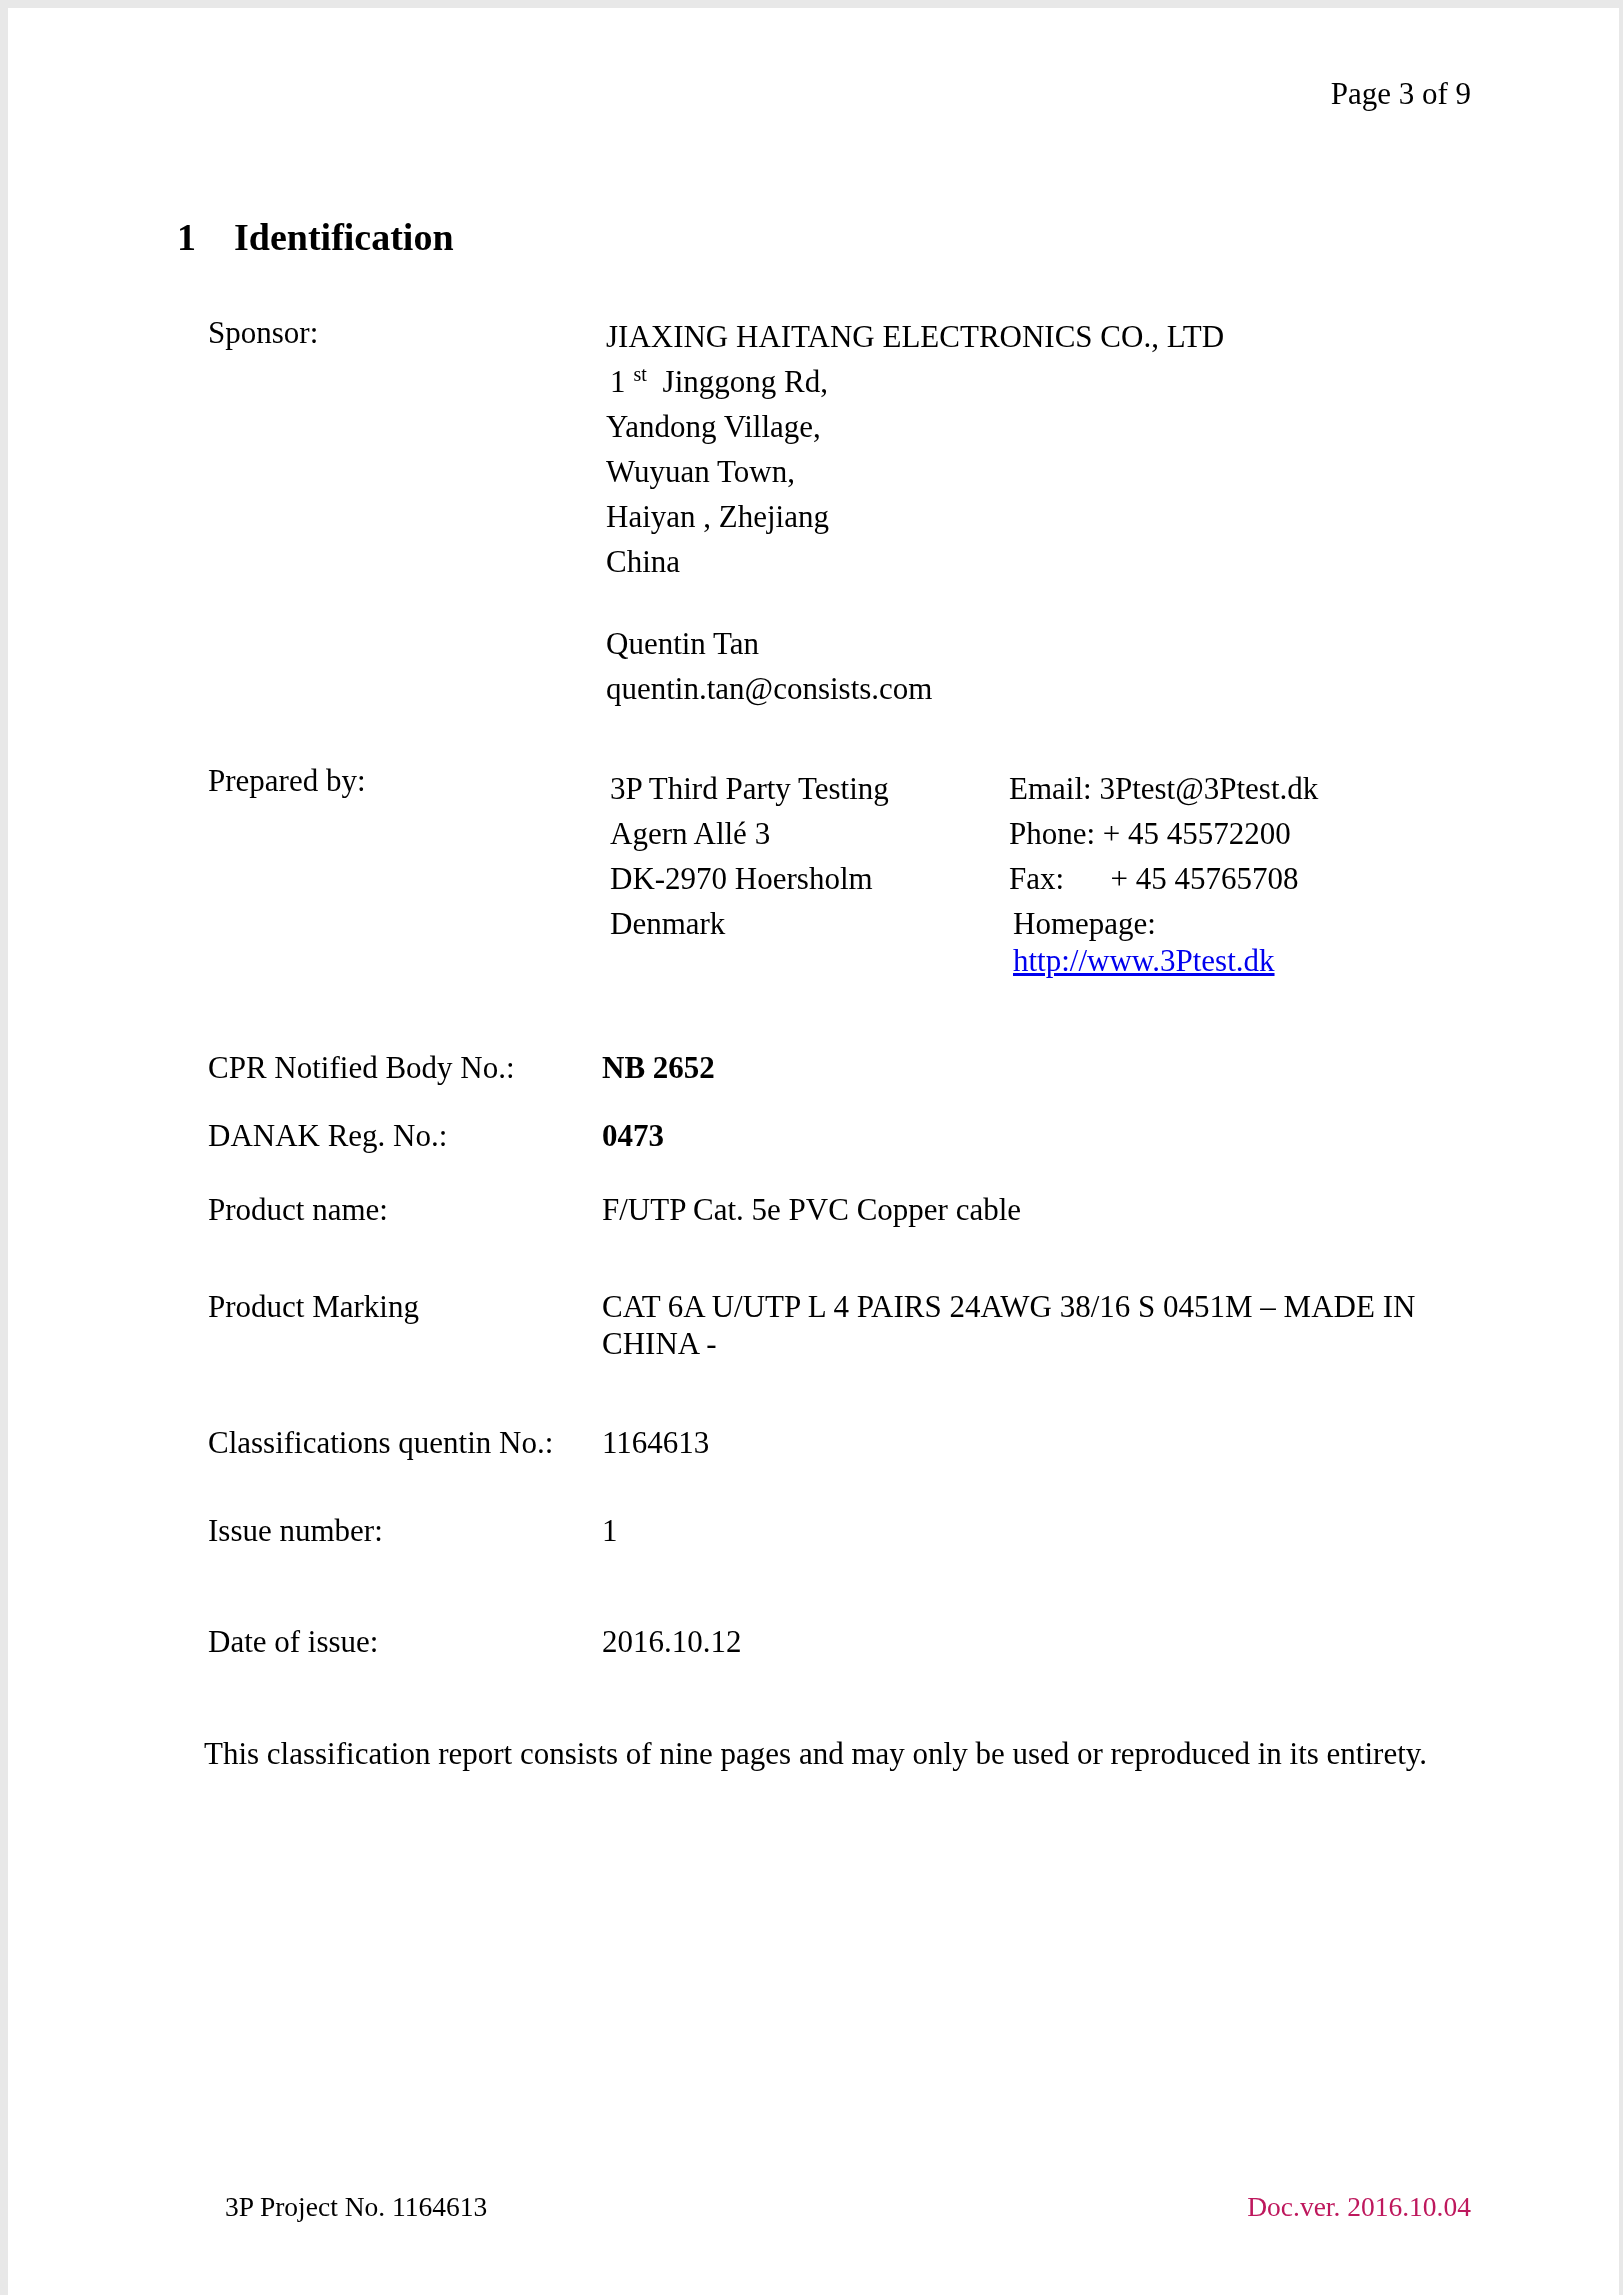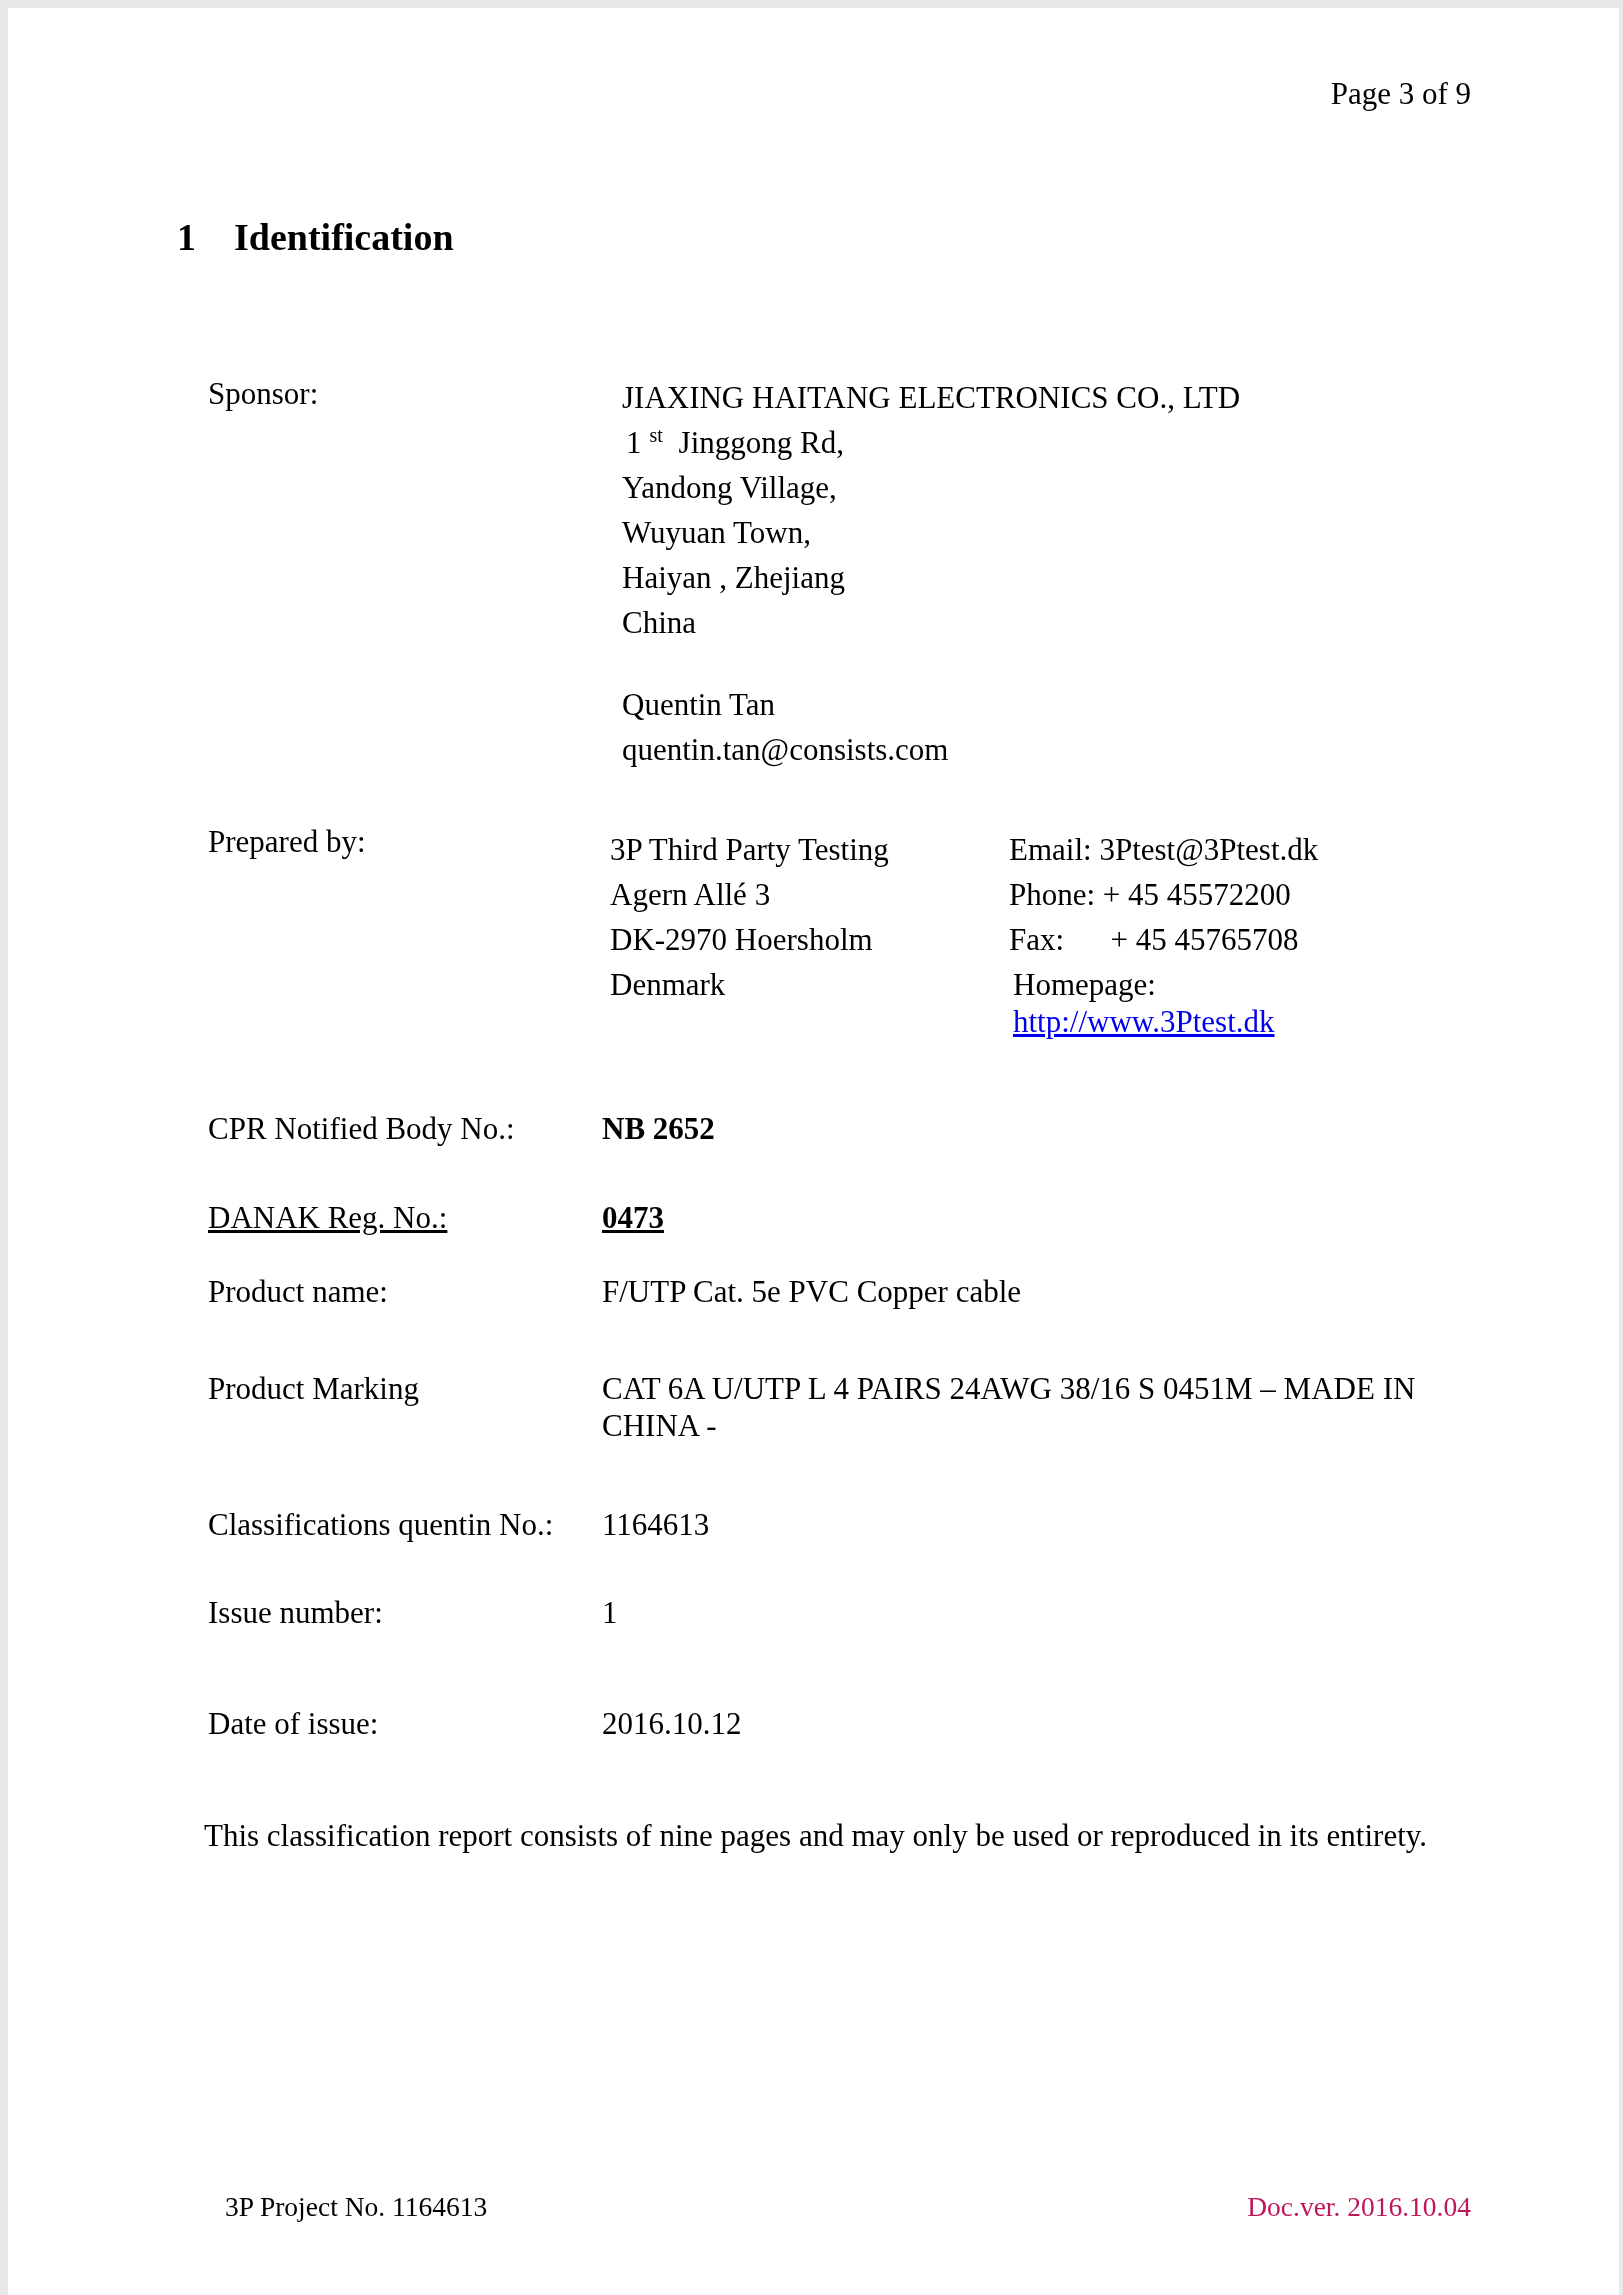--- a/index.html
+++ b/index.html
@@ -38,24 +38,24 @@
   .contact-col { flex:1; }
   .pre { white-space:pre-wrap; }
   sup.ord {
     font-size:20px;
     line-height:0;
     vertical-align:super;
   }
   .blank-line { height:37px; }
   .bold { font-weight:bold; }
   a.link { text-decoration:underline; cursor:pointer; }
-  .sponsor-row   { margin-top:100px;gap:16px; }
+  .sponsor-row   { margin-top:39px; }
   .prepared-row  { margin-top:35px; }
   .row-cpr       { margin-top:46px; }
-  .row-danak     { margin-top:36px;text-decoration:underline; }
+  .row-danak     { margin-top:15px; }
   .row-pname     { margin-top:21px; }
   .row-marking   { margin-top:44px; }
   .row-class     { margin-top:46px; }
   .row-issue     { margin-top:35px; }
   .row-date      { margin-top:58px; }
   .note {
     margin:63px 184px 0 188px;
     text-align:justify;
   }
   .footer-left {

